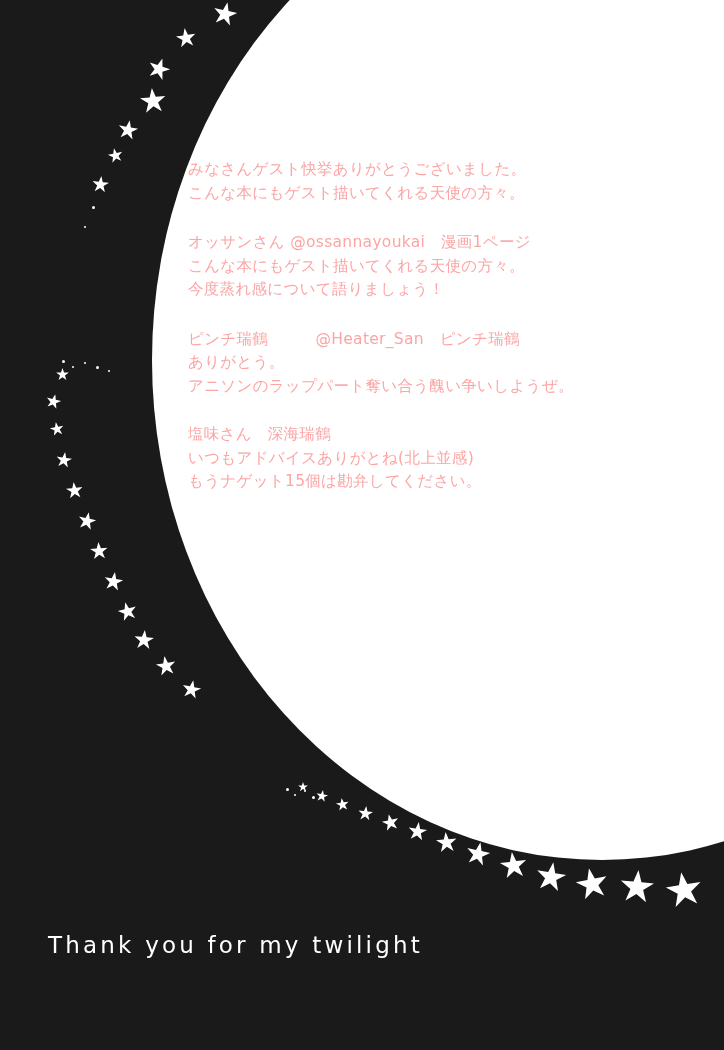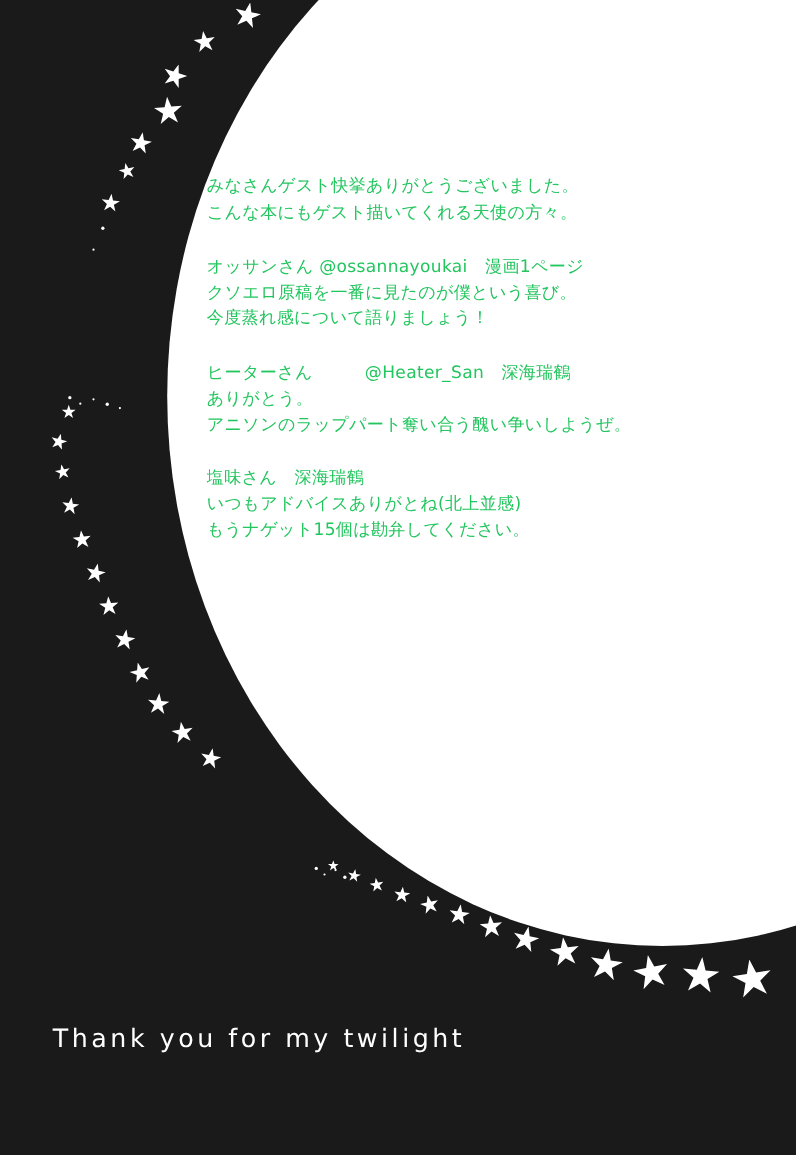--- a/index.html
+++ b/index.html
@@ -26,21 +26,21 @@
     background: #ffffff;
     border-radius: 50%;
   }
 
   
   #afterword {
     position: absolute;
     left: 188px;
     top: 158px;
     width: 520px;
-    color: #22c55e;
+    color: #fca5a5;
     font-size: 15.5px;
     line-height: 1.52;
     letter-spacing: 0.3px;
   }
   .para {
     margin: 0 0 26px 0;
     white-space: pre-wrap;
   }
   .para:last-child { margin-bottom: 0; margin-top: 25px; }
   .para.tight { margin-bottom: 22px; }
@@ -119,23 +119,23 @@
       <div class="dot" style="left: 304px; top: 790px; width: 2px; height: 2px;"></div>
       <div class="dot" style="left: 312px; top: 796px; width: 3px; height: 3px;"></div>
       <div class="dot" style="left: 92px; top: 206px; width: 3px; height: 3px;"></div>
       <div class="dot" style="left: 84px; top: 226px; width: 2px; height: 2px;"></div>
     </div>
 
   <div id="afterword">
     <p class="para">みなさんゲスト快挙ありがとうございました。
 こんな本にもゲスト描いてくれる天使の方々。</p>
     <p class="para">オッサンさん @ossannayoukai　漫画1ページ
-クソエロ原稿を一番に見たのが僕という喜び。
+こんな本にもゲスト描いてくれる天使の方々。
 今度蒸れ感について語りましょう！</p>
-    <p class="para tight">ヒーターさん　　　@Heater_San　深海瑞鶴
+    <p class="para tight">ピンチ瑞鶴　　　@Heater_San　ピンチ瑞鶴
 ありがとう。
 アニソンのラップパート奪い合う醜い争いしようぜ。</p>
     <p class="para">塩味さん　深海瑞鶴
 いつもアドバイスありがとね(北上並感)
 もうナゲット15個は勘弁してください。</p>
   </div>
 
   <div id="signature">Thank you for my twilight</div>
 
 </div>

